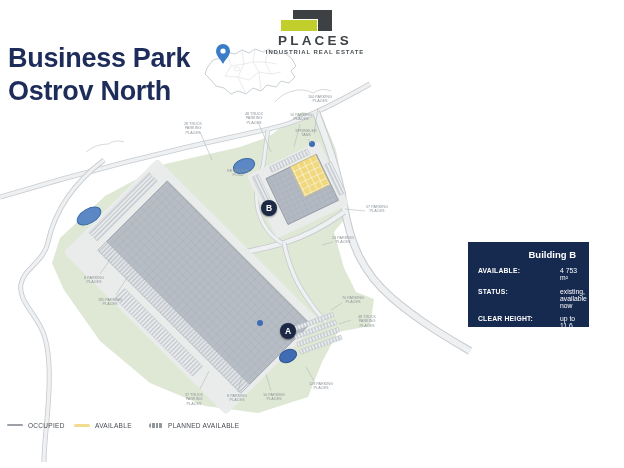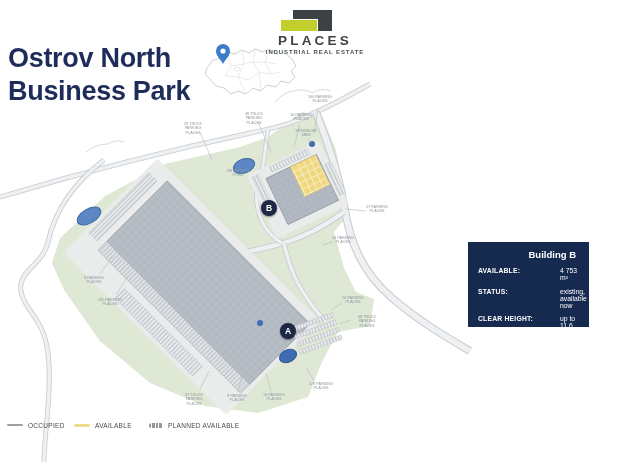--- a/index.html
+++ b/index.html
@@ -164,22 +164,22 @@
   <div class="plabel" style="left:274px;top:398px;">10 PARKING PLACES</div>
   <div class="plabel" style="left:237px;top:399px;">8 PARKING PLACES</div>
   <div class="plabel" style="left:194px;top:397px;">37 TRUCK PARKING PLACES</div>
   <div class="plabel" style="left:110px;top:303px;">185 PARKING PLACES</div>
   <div class="plabel" style="left:94px;top:281px;">8 PARKING PLACES</div>
 
   <div class="marker" style="left:261px;top:200px;">B</div>
   <div class="marker" style="left:280px;top:323px;">A</div>
 
   <div class="page-title">
+    <div>Business Park</div>
     <div>Ostrov North</div>
-    <div>Business Park</div>
   </div>
 
   <div class="czmap">
     <svg width="106" height="70" viewBox="0 0 106 70">
       <path d="M10,26 L16,18 L24,16 L30,10 L38,12 L45,8 L52,11 L58,7 L66,10 L72,7 L80,12 L88,11 L95,17 L99,24 L94,29 L98,35 L92,41 L84,39 L79,45 L70,43 L64,49 L56,46 L49,52 L41,49 L34,52 L27,46 L19,44 L13,37 L8,32 Z" fill="#ffffff" stroke="#c3c9ce" stroke-width="0.9"></path>
       <g stroke="#dadee1" stroke-width="0.6" fill="none">
         <path d="M30,10 L34,24 L28,34"></path>
         <path d="M45,8 L47,22 L41,35"></path>
         <path d="M58,7 L56,20 L62,30"></path>
         <path d="M72,7 L68,20 L74,32"></path>

